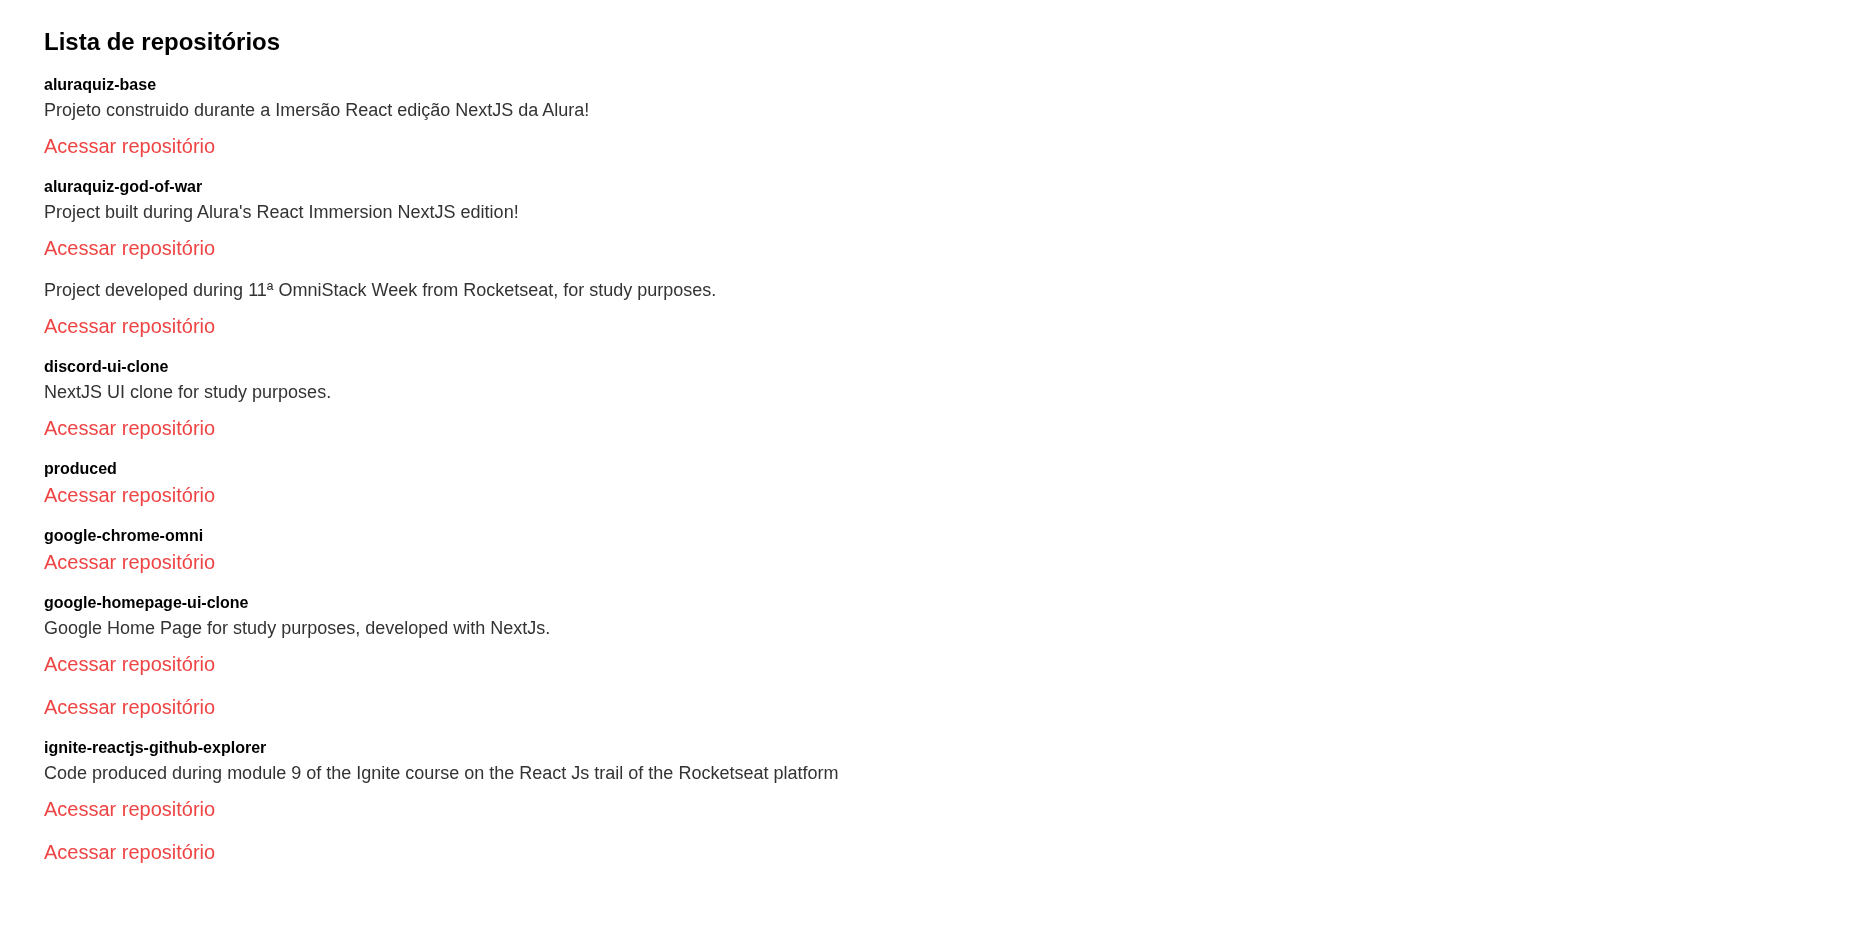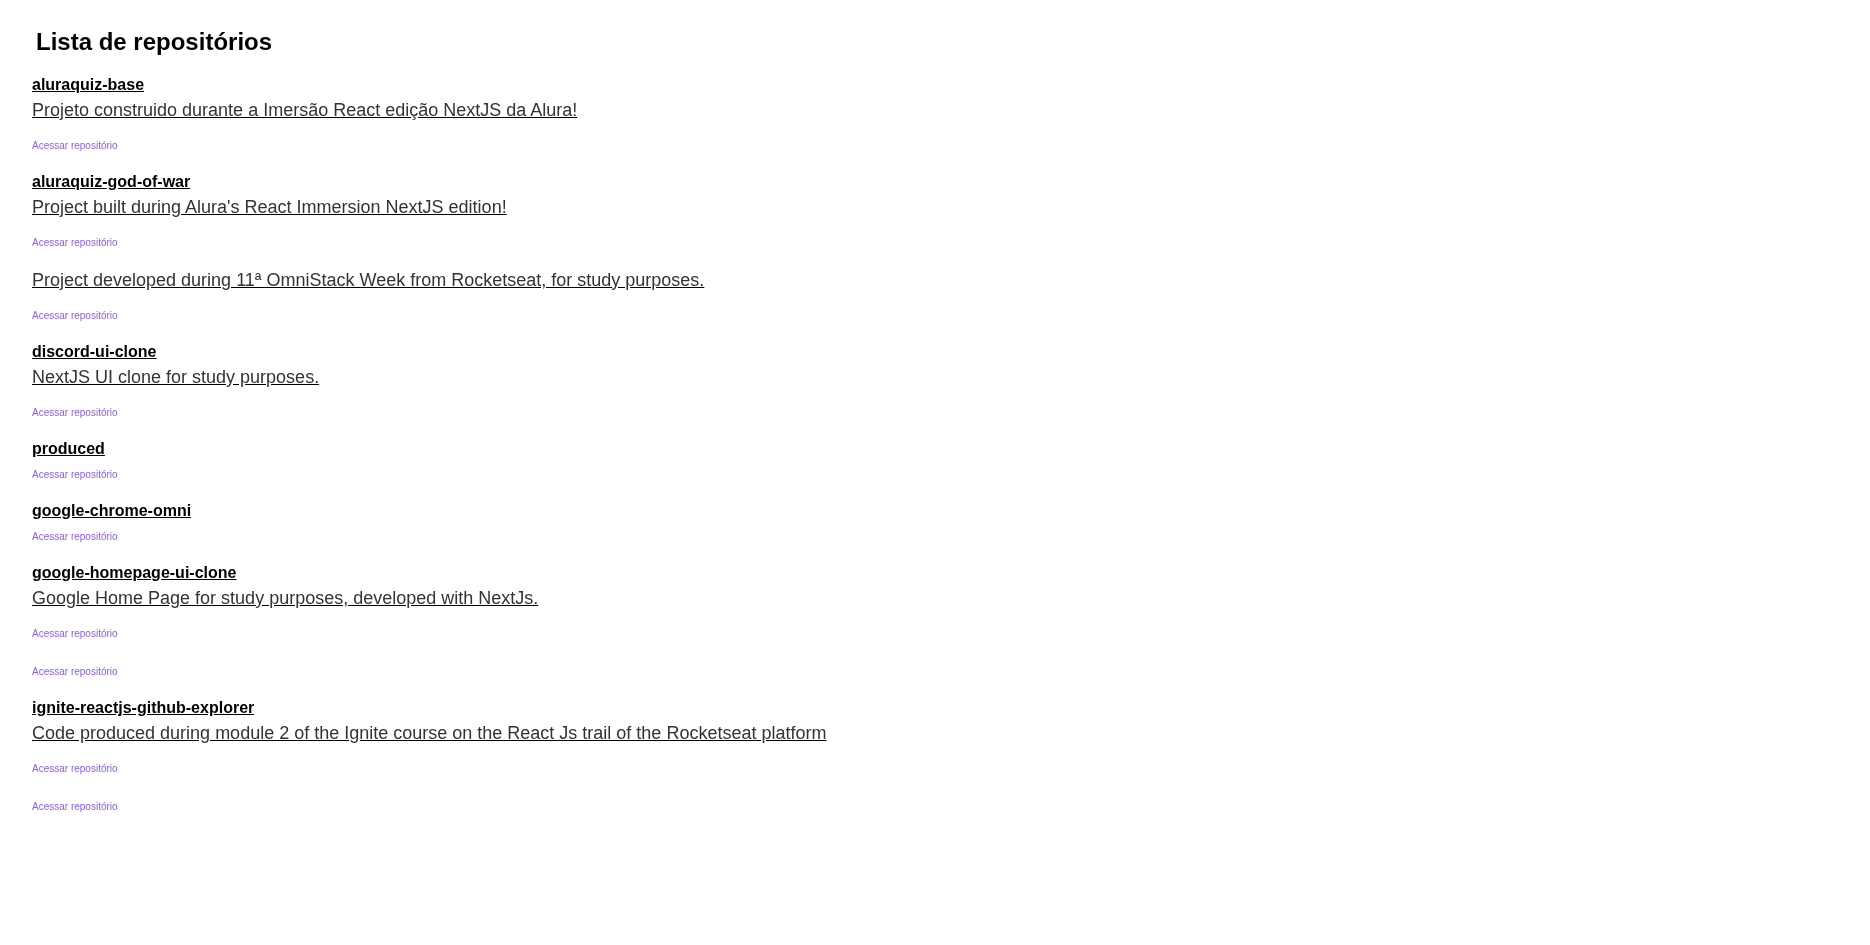--- a/index.html
+++ b/index.html
@@ -8,58 +8,57 @@
     body {
       margin: 0;
       padding: 28px;
       font-family: Arial, Helvetica, sans-serif;
       background: #ffffff;
       color: #000000;
     }
     h2.page-title {
       font-size: 24px;
       font-weight: bold;
-      margin: 0 0 20px 8px;
+      margin: 0 0 20px 16px;
     }
     .repo-list {
       list-style: none;
       padding: 0;
-      margin: 4px;
-      text-decoration: underline;
+      margin: 16px;
     }
     .repo-item {
       margin-bottom: 20px;
     }
     .repo-name {
       font-size: 16px;
       font-weight: bold;
       margin: 0 0 6px 0;
       color: #000000;
     }
     .repo-desc {
       font-size: 18px;
       color: #333333;
       margin: 0 0 14px 0;
     }
     .repo-link {
-      font-size: 10px;
-      color: #8b5cf6;
+      font-size: 20px;
+      color: #ef4444;
       text-decoration: none;
       display: inline-block;
     }
   </style>
 </head>
 <body>
 
 <h2 class="page-title">Lista de repositórios</h2>
 
 <ul class="repo-list" id="repo-list">
     <li class="repo-item"><p class="repo-name">aluraquiz-base</p><p class="repo-desc">Projeto construido durante a Imersão React edição NextJS da Alura!</p><a class="repo-link" href="#">Acessar repositório</a></li>
     <li class="repo-item"><p class="repo-name">aluraquiz-god-of-war</p><p class="repo-desc">Project built during Alura's React Immersion NextJS edition!</p><a class="repo-link" href="#">Acessar repositório</a></li>
     <li class="repo-item"><p class="repo-desc">Project developed during 11ª OmniStack Week from Rocketseat, for study purposes.</p><a class="repo-link" href="#">Acessar repositório</a></li>
     <li class="repo-item"><p class="repo-name">discord-ui-clone</p><p class="repo-desc">NextJS UI clone for study purposes.</p><a class="repo-link" href="#">Acessar repositório</a></li>
     <li class="repo-item"><p class="repo-name">produced</p><a class="repo-link" href="#">Acessar repositório</a></li>
     <li class="repo-item"><p class="repo-name">google-chrome-omni</p><a class="repo-link" href="#">Acessar repositório</a></li>
     <li class="repo-item"><p class="repo-name">google-homepage-ui-clone</p><p class="repo-desc">Google Home Page for study purposes, developed with NextJs.</p><a class="repo-link" href="#">Acessar repositório</a></li>
     <li class="repo-item"><a class="repo-link" href="#">Acessar repositório</a></li>
-    <li class="repo-item"><p class="repo-name">ignite-reactjs-github-explorer</p><p class="repo-desc">Code produced during module 2 of the Ignite course on the React Js trail of the Rocketseat platform</p><a class="repo-link" href="#">Acessar repositório</a></li>
+    <li class="repo-item"><p class="repo-name">ignite-reactjs-github-explorer</p><p class="repo-desc">Code produced during module 9 of the Ignite course on the React Js trail of the Rocketseat platform</p><a class="repo-link" href="#">Acessar repositório</a></li>
     <li class="repo-item"><a class="repo-link" href="#">Acessar repositório</a></li>
   </ul>
 
 </body></html>

